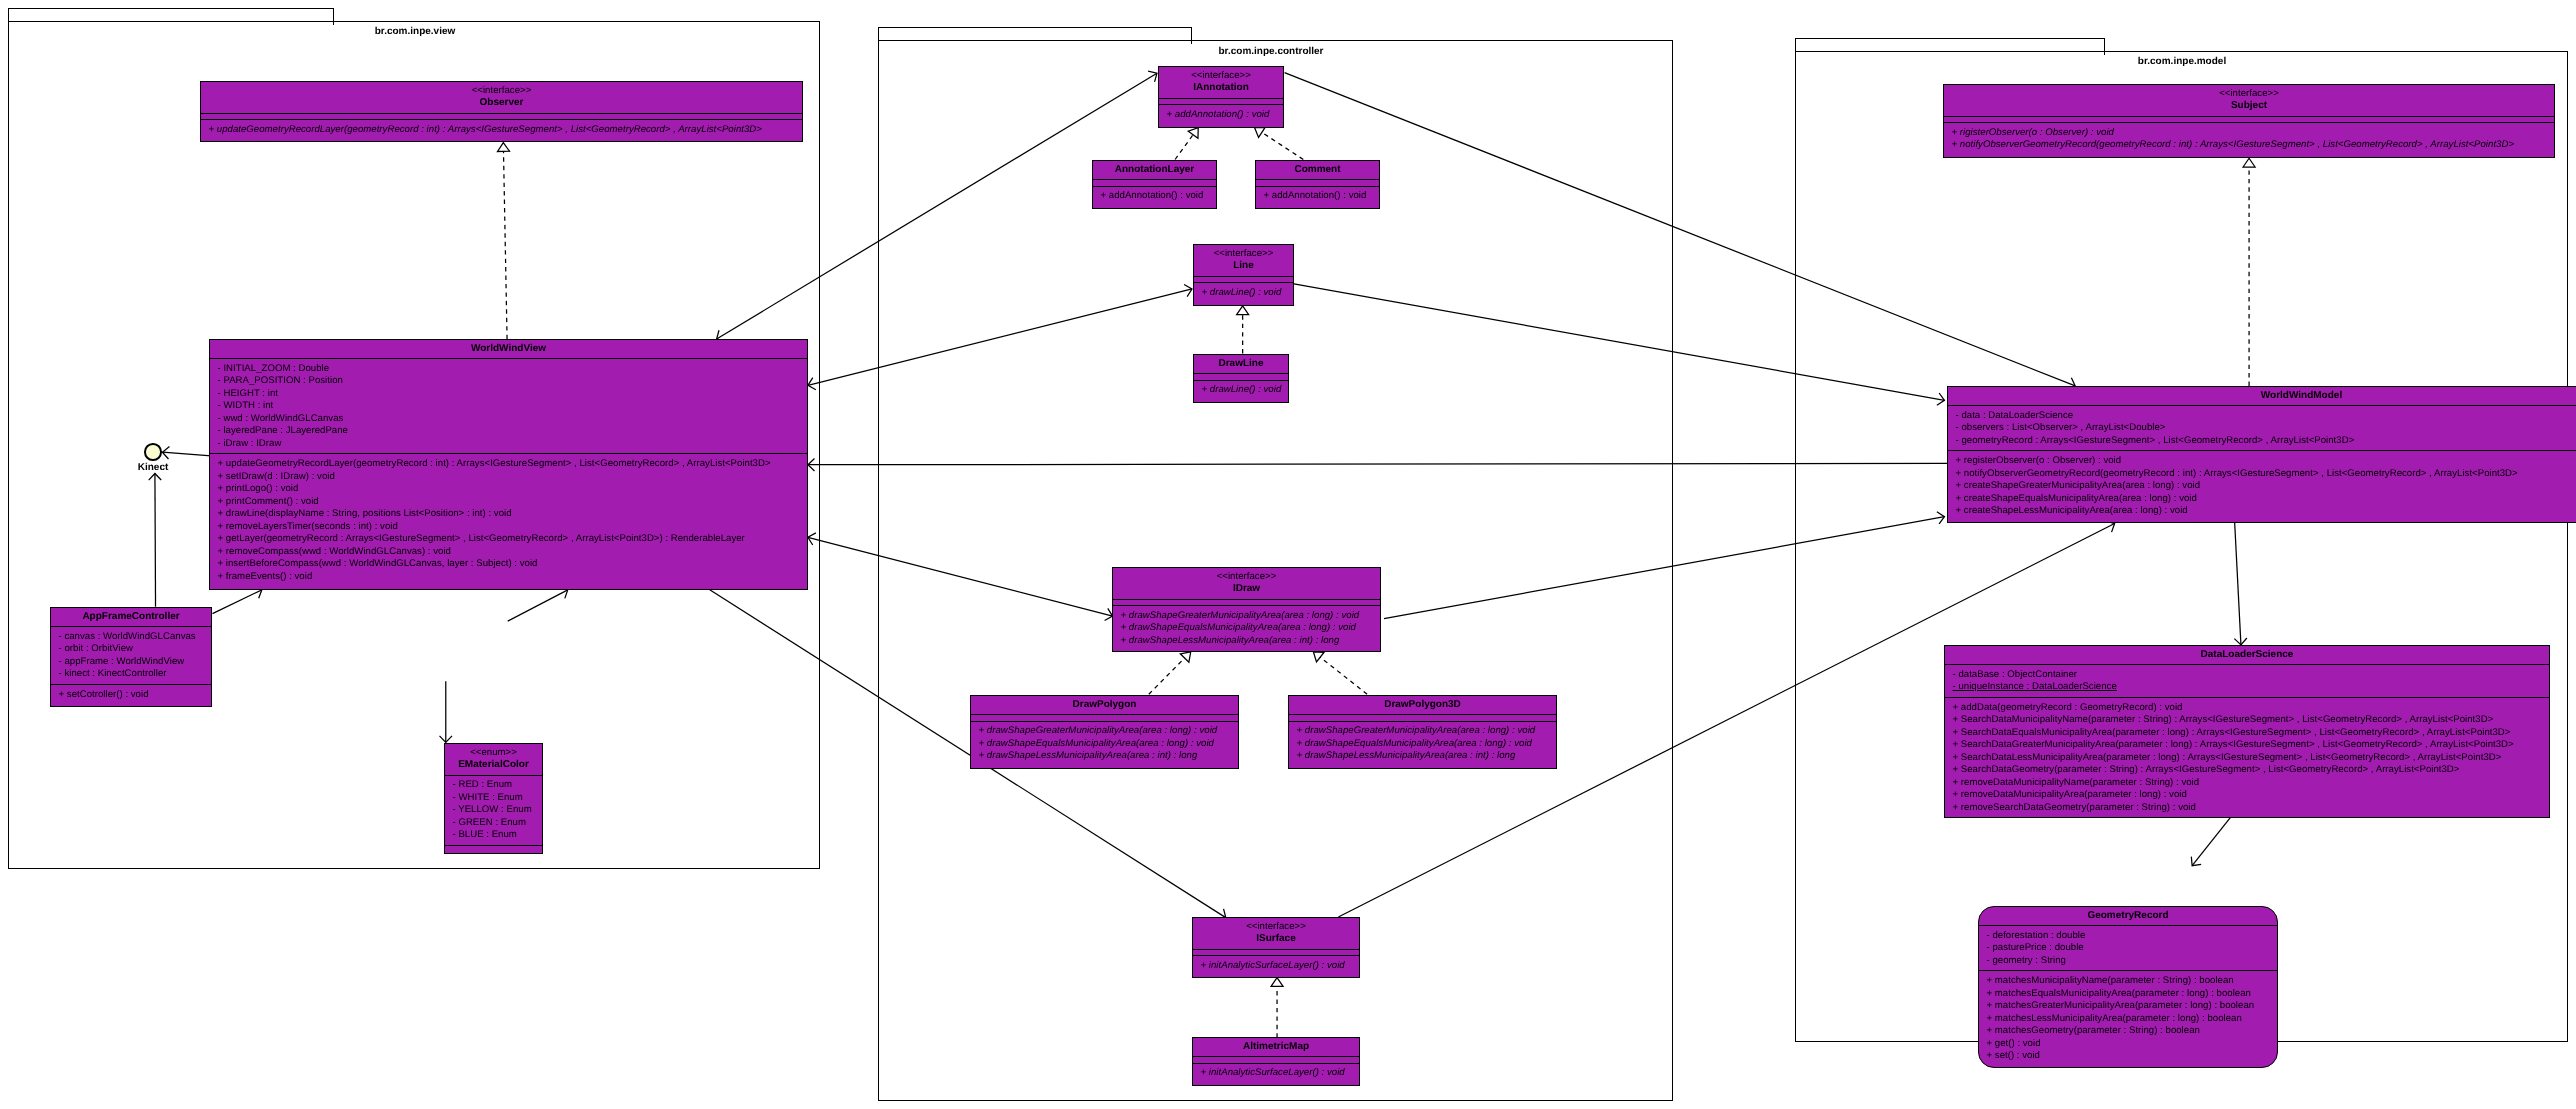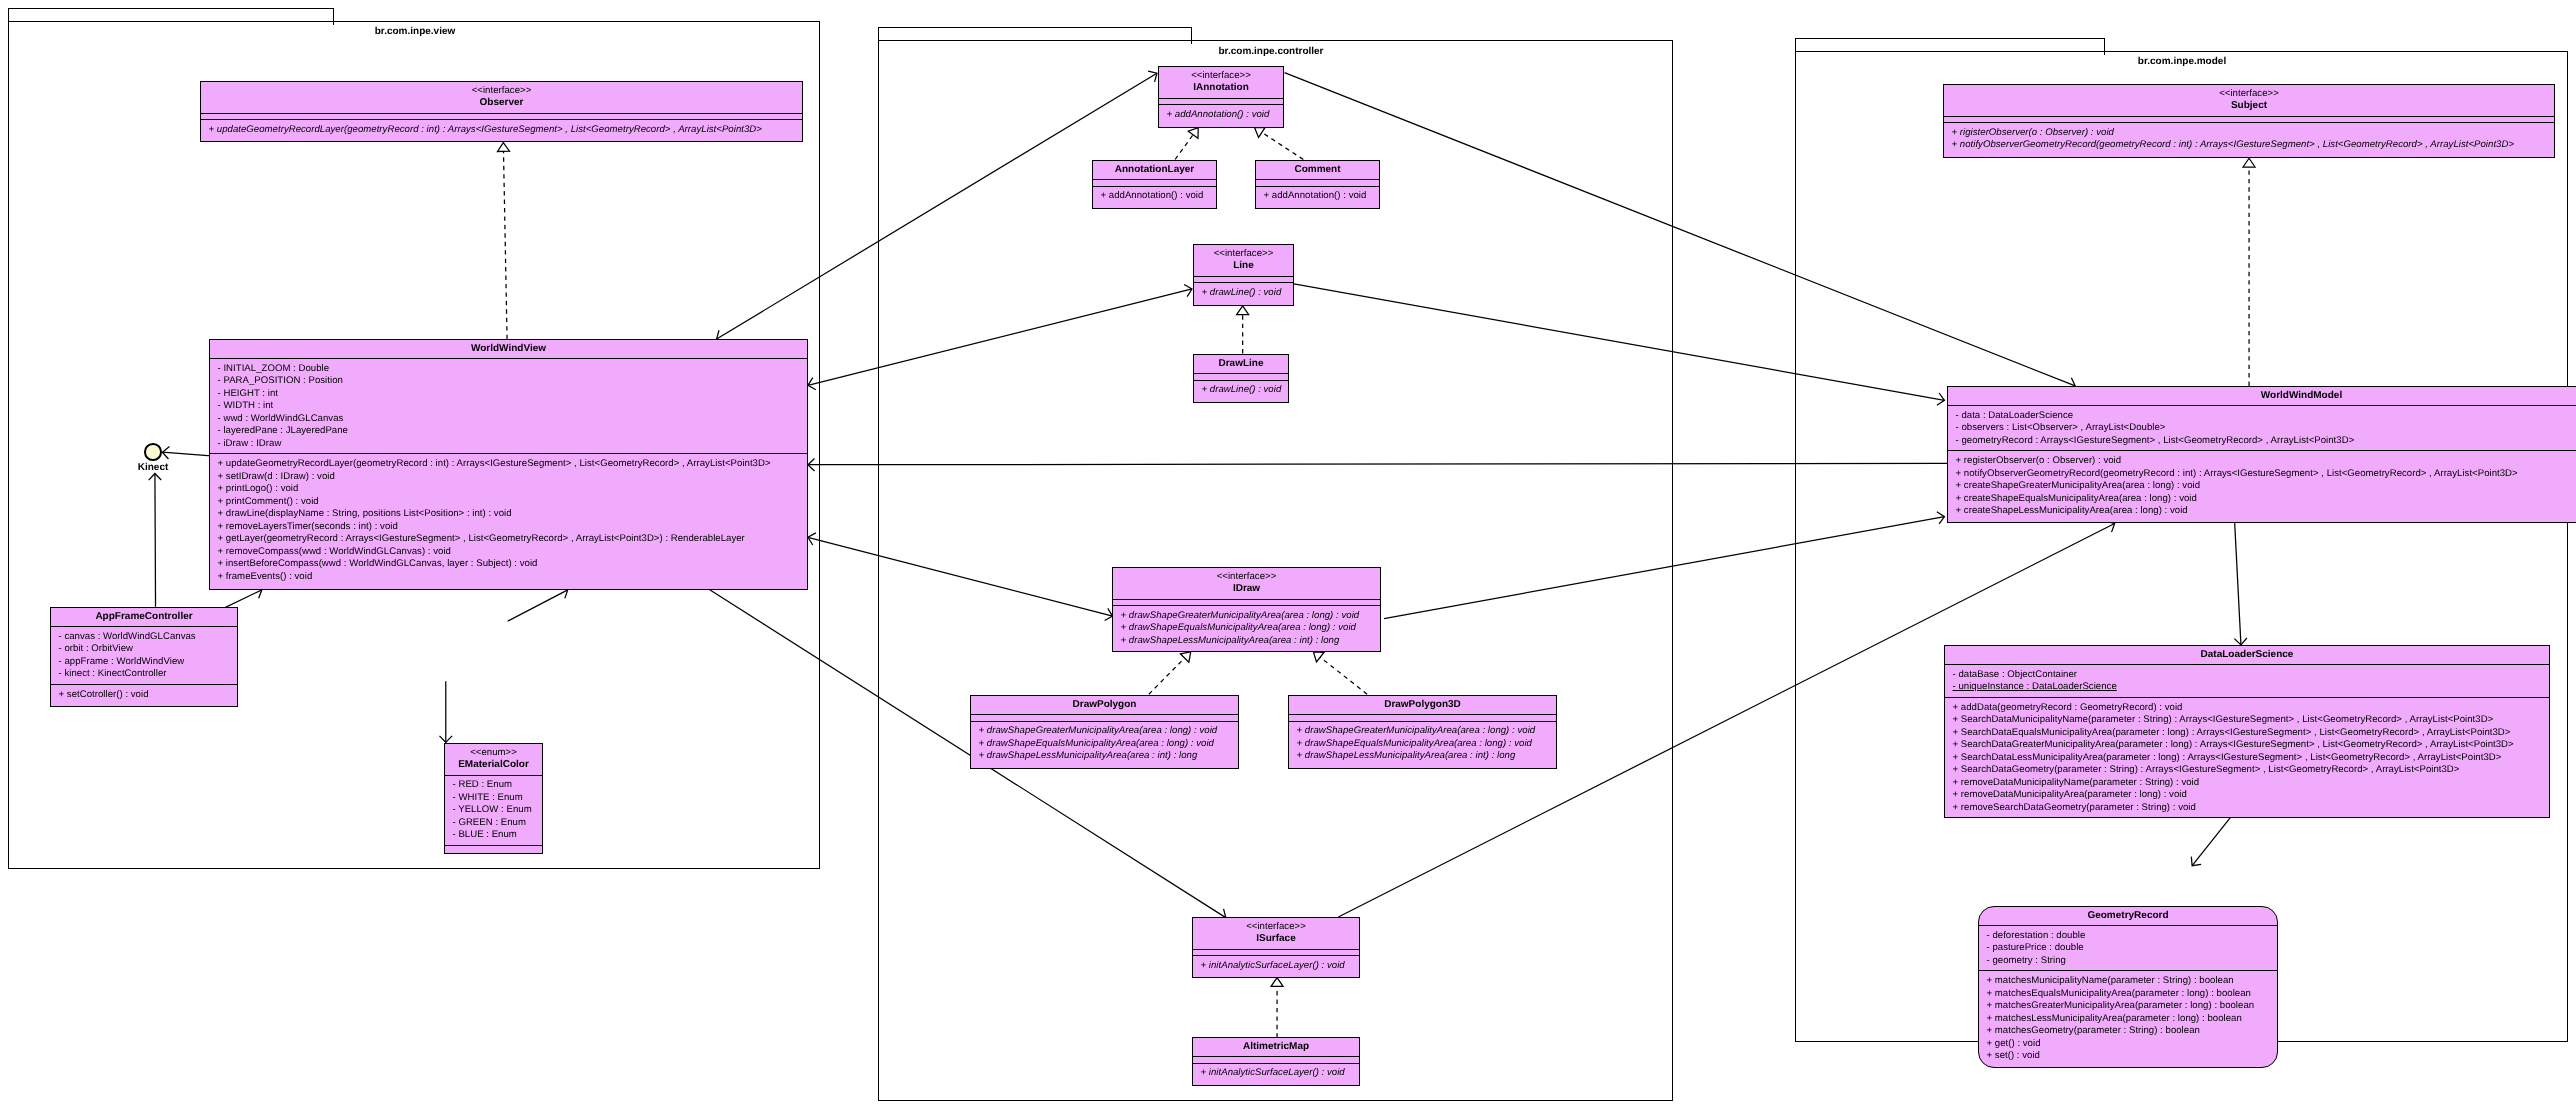--- a/index.html
+++ b/index.html
@@ -3,21 +3,21 @@
 <meta charset="utf-8">
 <style>
   html,body{margin:0;padding:0;background:#ffffff;}
   body{width:2576px;height:1109px;position:relative;overflow:hidden;
        font-family:"Liberation Sans",sans-serif;color:#000;
        -webkit-font-smoothing:antialiased;text-rendering:geometricPrecision;}
   #diagram{position:absolute;left:0;top:0;width:2576px;height:1109px;}
   .pkg{position:absolute;box-sizing:border-box;border:1.9px solid #000;background:transparent;}
   .pkgtab{position:absolute;box-sizing:border-box;border:1.9px solid #000;border-bottom:none;background:#fff;}
   .pkgname{position:absolute;font-weight:bold;font-size:10px;line-height:12.5px;white-space:nowrap;transform:translateX(-50%);}
-  .cls{position:absolute;box-sizing:border-box;border:1.9px solid #000;background:#f0abfc;overflow:hidden;}
+  .cls{position:absolute;box-sizing:border-box;border:1.9px solid #000;background:#a21caf;overflow:hidden;}
   .hdr{text-align:center;padding:2.5px 0 3.1px 0;}
   .stereo{font-size:9.6px;line-height:12.5px;letter-spacing:0.03px;}
   .nm{font-weight:bold;font-size:10px;line-height:12.5px;}
   .sec{border-top:1.3px solid #000;padding:3.8px 0 3.1px 0;}
   .sec.empty{height:5.6px;padding:0;}
   .row{font-size:9.6px;line-height:12.5px;letter-spacing:0.03px;white-space:nowrap;padding-left:7.5px;}
   .it{font-style:italic;}
   .ul > span{text-decoration:underline;}
   svg.edges{position:absolute;left:0;top:0;width:2576px;height:1109px;pointer-events:none;overflow:visible;}
   .lolli{position:absolute;border:2.5px solid #000;border-radius:50%;background:#fbfbd2;box-sizing:border-box;}
@@ -166,21 +166,21 @@
         <div class="row"><span>+ printLogo() : void</span></div>
         <div class="row"><span>+ printComment() : void</span></div>
         <div class="row"><span>+ drawLine(displayName : String, positions List&lt;Position&gt; : int) : void</span></div>
         <div class="row"><span>+ removeLayersTimer(seconds : int) : void</span></div>
         <div class="row"><span>+ getLayer(geometryRecord : Arrays&lt;IGestureSegment&gt; , List&lt;GeometryRecord&gt; , ArrayList&lt;Point3D&gt;) : RenderableLayer</span></div>
         <div class="row"><span>+ removeCompass(wwd : WorldWindGLCanvas) : void</span></div>
         <div class="row"><span>+ insertBeforeCompass(wwd : WorldWindGLCanvas, layer : Subject) : void</span></div>
         <div class="row"><span>+ frameEvents() : void</span></div>
       </div>
     </div>
-    <div class="cls" style="left:50px;top:607px;width:188px;height:100px;">
+    <div class="cls" style="left:50px;top:607px;width:162px;height:100px;">
       <div class="hdr">
         <div class="nm">AppFrameController</div>
       </div>
       <div class="sec">
         <div class="row"><span>- canvas : WorldWindGLCanvas</span></div>
         <div class="row"><span>- orbit : OrbitView</span></div>
         <div class="row"><span>- appFrame : WorldWindView</span></div>
         <div class="row"><span>- kinect : KinectController</span></div>
       </div>
       <div class="sec">

